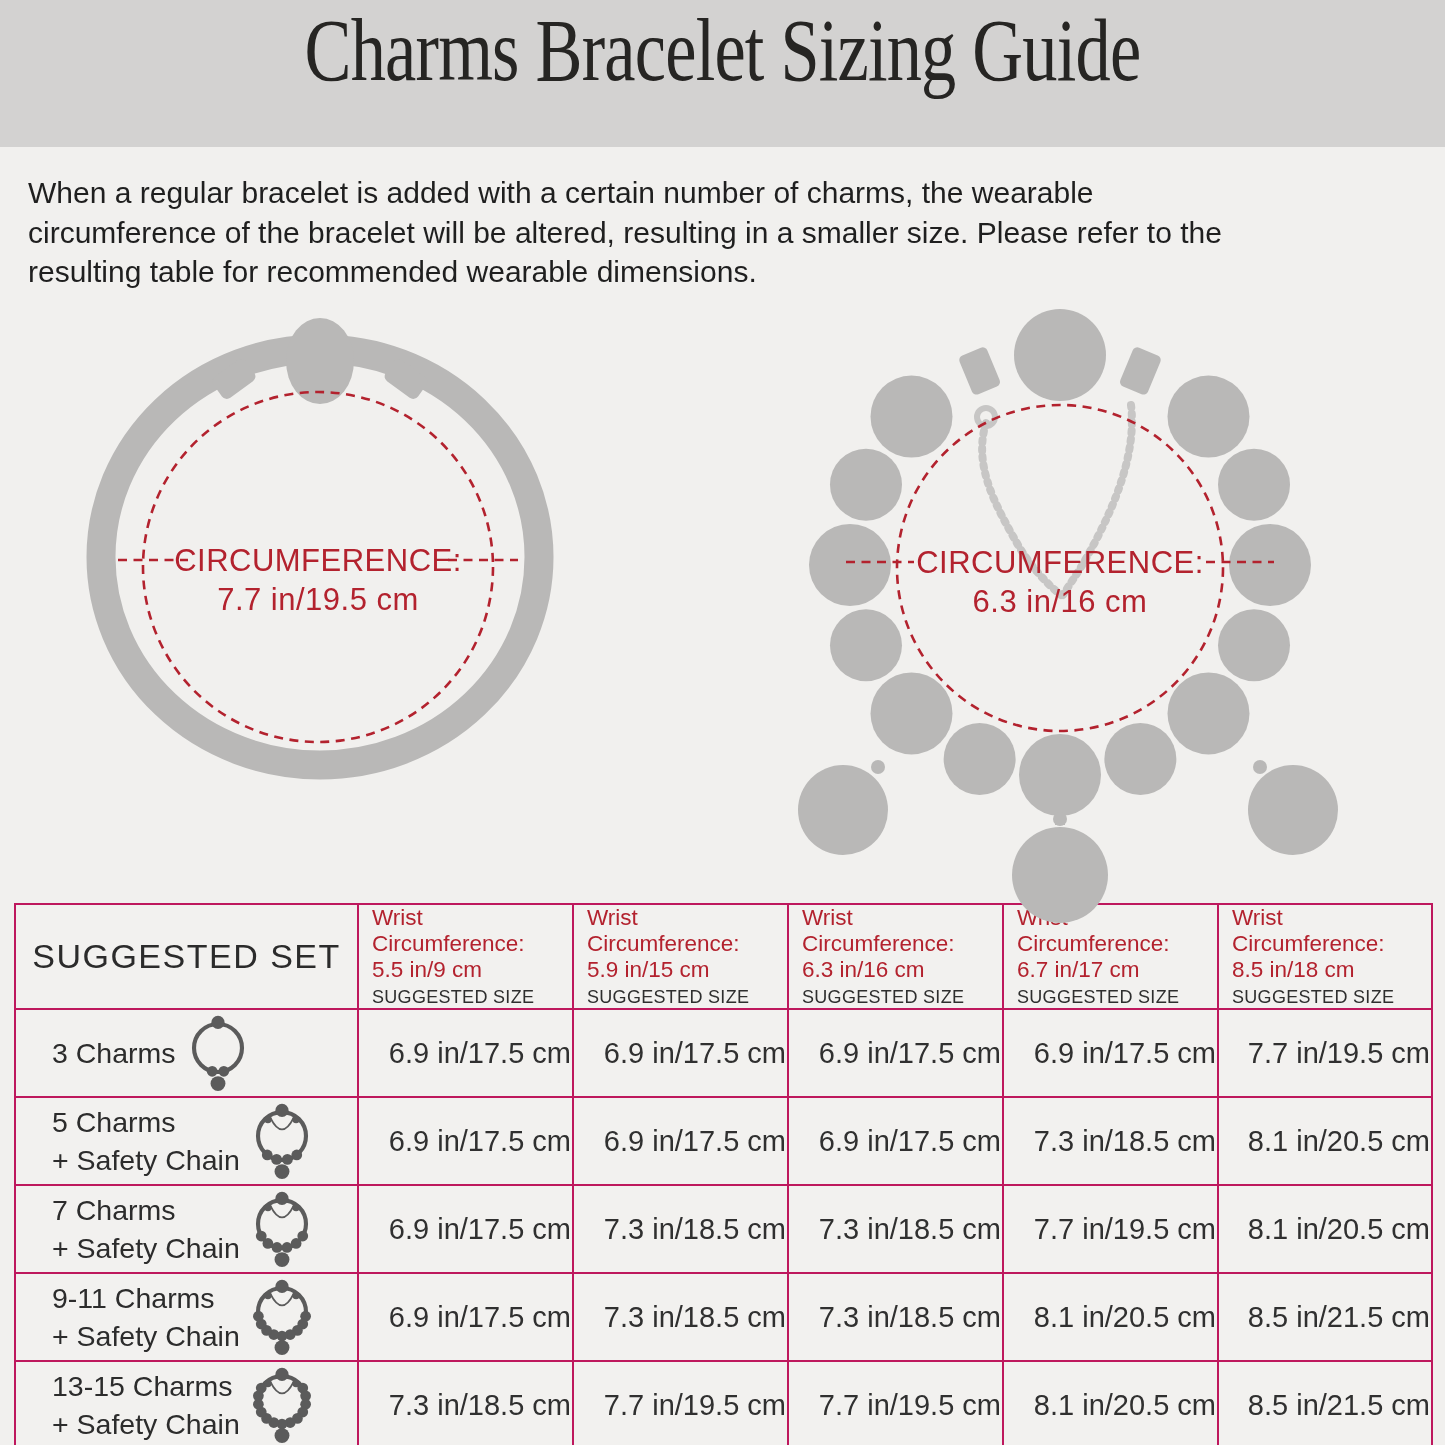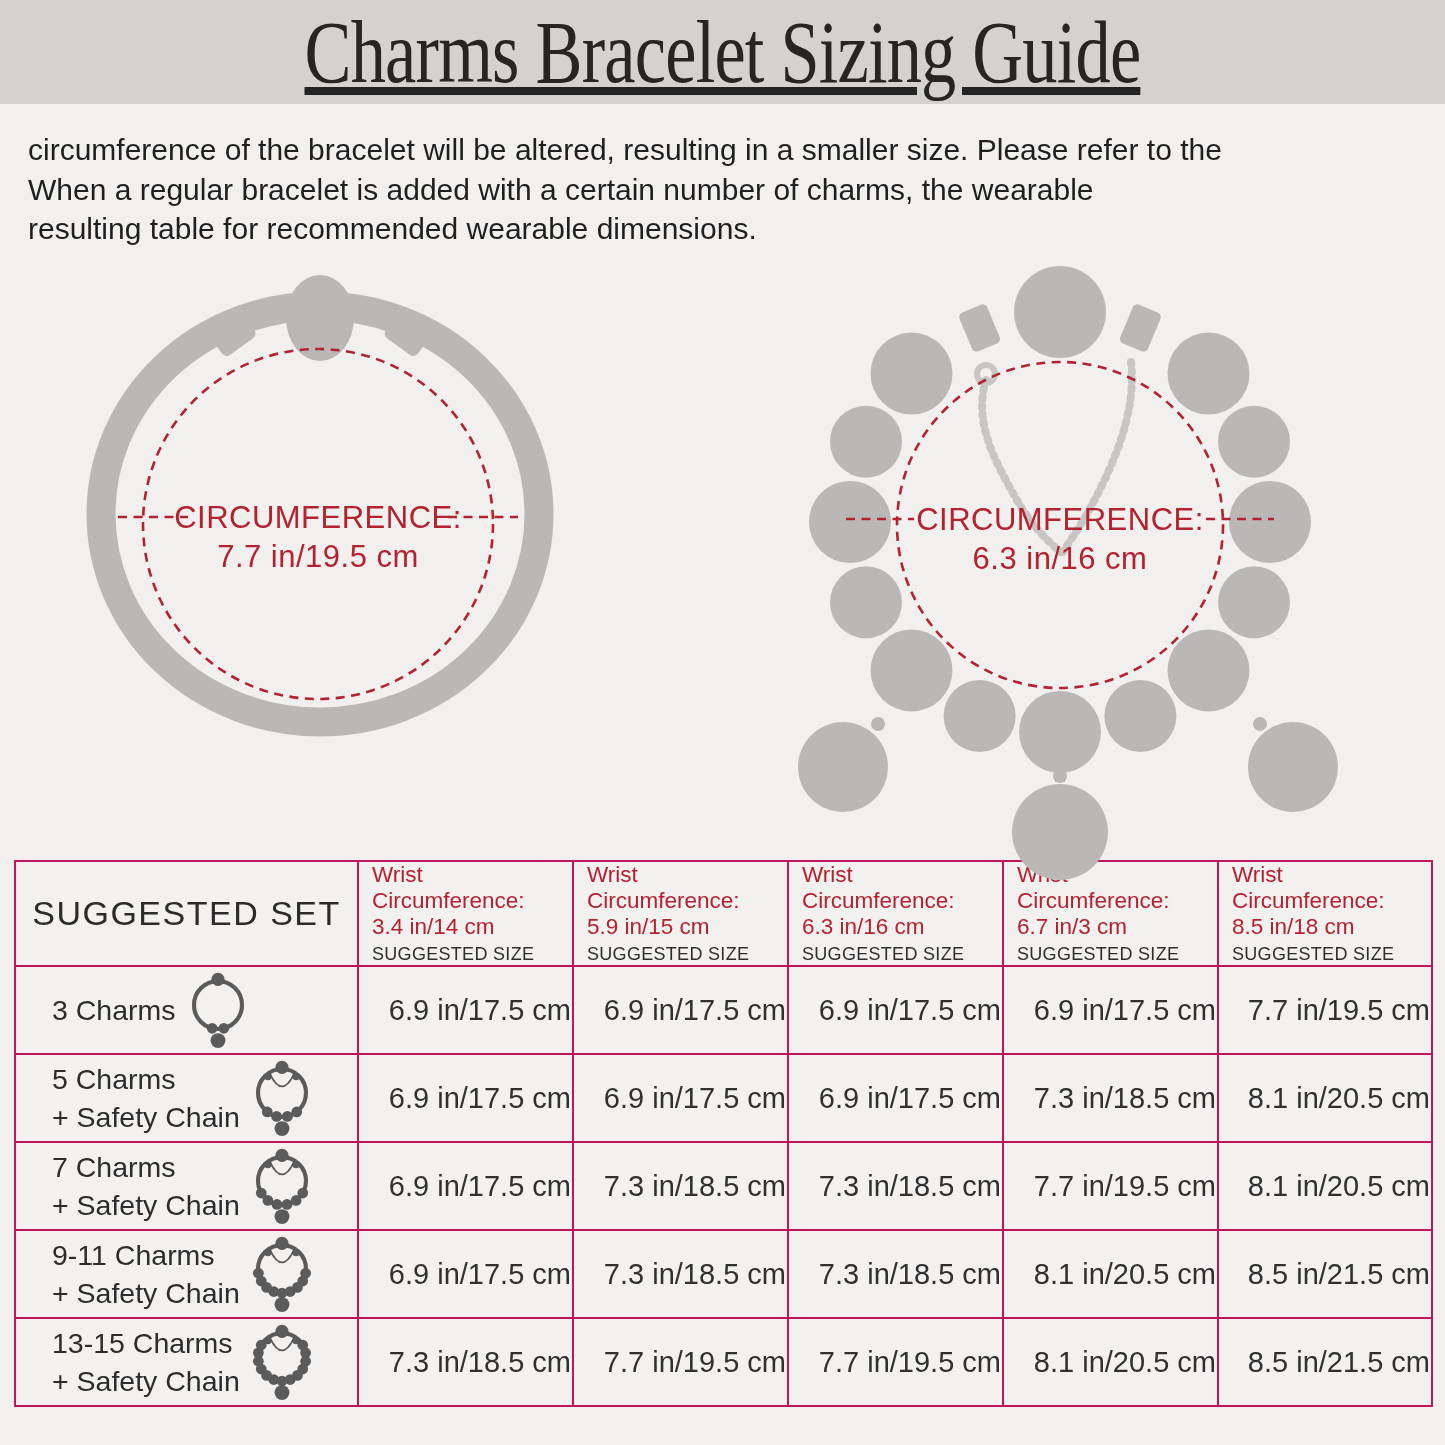--- a/index.html
+++ b/index.html
@@ -1,21 +1,21 @@
 <!DOCTYPE html>
 <html><head>
 <meta charset="utf-8">
 <style>
   html,body{margin:0;padding:0;}
   body{
     width:1445px;height:1445px;position:relative;overflow:hidden;
     background:#f1f0ee;color:#232323;
     font-family:"Liberation Sans", sans-serif;
   }
-  .banner{height:104px;background:#d3d2d1;display:flex;align-items:center;justify-content:center;text-decoration:underline;}
+  .banner{height:147px;background:#d3d2d1;display:flex;justify-content:center;}
   .banner h1{
     margin:0;font-family:"Liberation Serif", serif;font-weight:500;
     font-size:88px;color:#262523;letter-spacing:-1px;white-space:nowrap;
     transform:scaleX(0.80);transform-origin:center;
   }
   .intro{padding:26px 0 0 28px;font-size:30px;line-height:1.32;color:#1f1f1f;}
   .intro span{display:block;white-space:nowrap;}
   .figures{position:relative;height:611px;}
   .fig{position:absolute;}
   .figtext{fill:#b3222e;font-size:31px;font-family:"Liberation Sans",sans-serif;text-anchor:middle;letter-spacing:0.5px;}
@@ -35,22 +35,22 @@
   td.labelcell .lbl span{display:block;}
 </style>
 </head>
 <body>
 
 <div class="banner">
   <h1>Charms Bracelet Sizing Guide</h1>
 </div>
 
 <div class="intro">
+  <span>When a regular bracelet is added with a certain number of charms, the wearable</span>
   <span>circumference of the bracelet will be altered, resulting in a smaller size. Please refer to the</span>
-  <span>When a regular bracelet is added with a certain number of charms, the wearable</span>
   <span>resulting table for recommended wearable dimensions.</span>
 </div>
 
 <div class="figures">
 
   <svg class="fig" style="left:82px;top:25px" width="480" height="470" viewBox="0 0 480 470">
     <g>
       <ellipse cx="238" cy="240" rx="219" ry="208" fill="none" stroke="#b9b8b7" stroke-width="29"></ellipse>
       <rect x="-20" y="-13" width="40" height="26" rx="6" fill="#b9b8b7" transform="translate(152,62) rotate(-36)"></rect>
       <rect x="-20" y="-13" width="40" height="26" rx="6" fill="#b9b8b7" transform="translate(324,62) rotate(36)"></rect>
@@ -115,36 +115,36 @@
       <col style="width:215px">
     <col style="width:215px">
       <col style="width:215px">
       <col style="width:214px">
   </colgroup>
   <tbody id="size-table-body">
       <tr class="head-row">
         <th class="corner">SUGGESTED SET</th>
         <th class="colhead">
           <span class="wrist">Wrist Circumference:</span>
-          <span class="wrist">3.4 in/14 cm</span>
+          <span class="wrist">5.5 in/9 cm</span>
           <span class="suggested">SUGGESTED SIZE</span>
         </th>
         <th class="colhead">
           <span class="wrist">Wrist Circumference:</span>
           <span class="wrist">5.9 in/15 cm</span>
           <span class="suggested">SUGGESTED SIZE</span>
         </th>
         <th class="colhead">
           <span class="wrist">Wrist Circumference:</span>
           <span class="wrist">6.3 in/16 cm</span>
           <span class="suggested">SUGGESTED SIZE</span>
         </th>
         <th class="colhead">
           <span class="wrist">Wrist Circumference:</span>
-          <span class="wrist">6.7 in/3 cm</span>
+          <span class="wrist">6.7 in/17 cm</span>
           <span class="suggested">SUGGESTED SIZE</span>
         </th>
         <th class="colhead">
           <span class="wrist">Wrist Circumference:</span>
           <span class="wrist">8.5 in/18 cm</span>
           <span class="suggested">SUGGESTED SIZE</span>
         </th>
       </tr>
       <tr class="data-row">
         <td class="labelcell">

